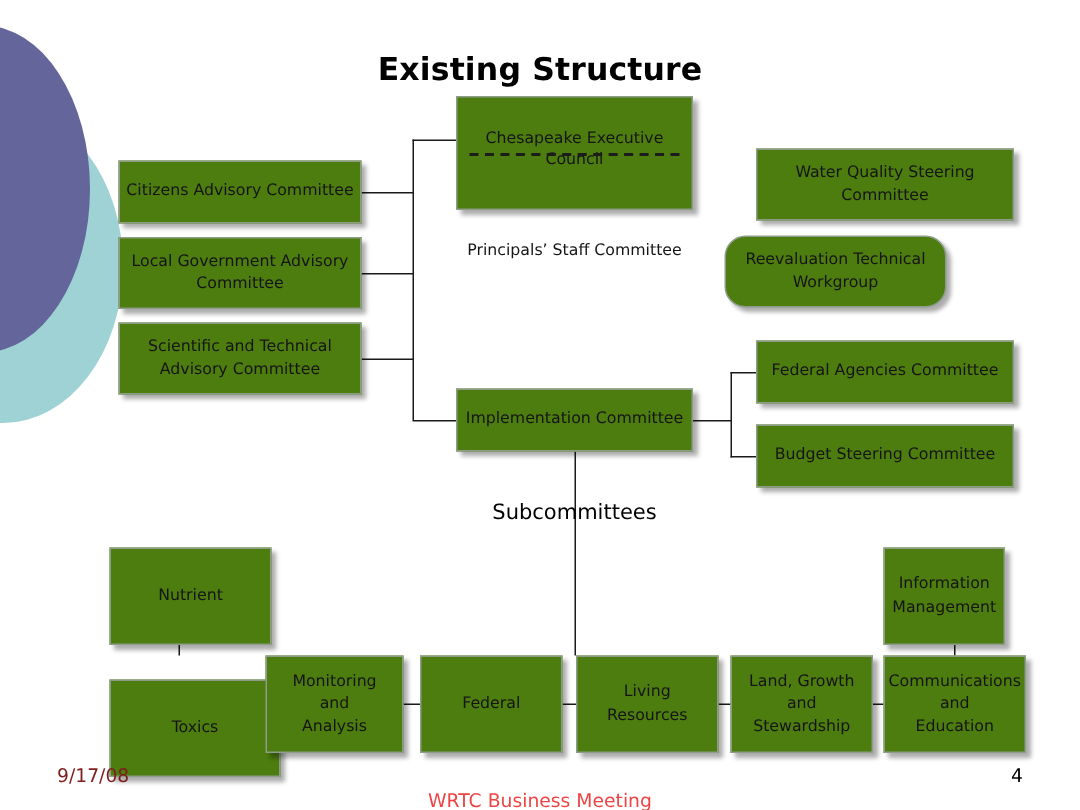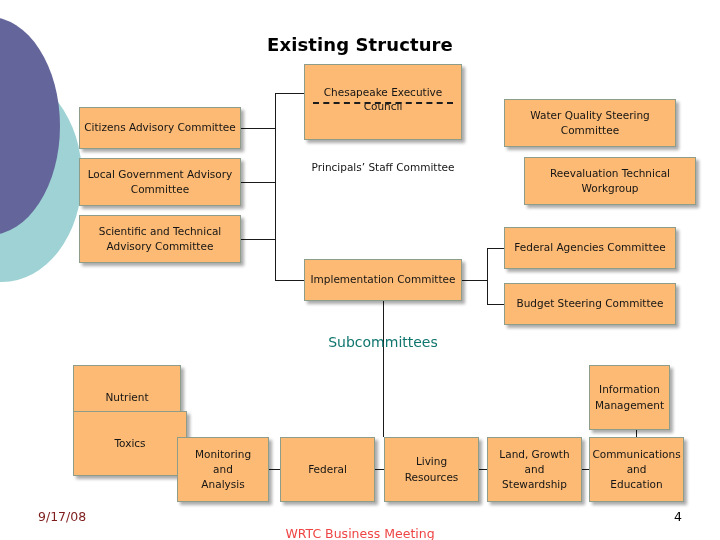--- a/index.html
+++ b/index.html
@@ -36,39 +36,39 @@
     background: #64659a;
   }
 
   
   #page-title {
     position: absolute;
     left: 0;
     top: 34px;
     width: 720px;
     text-align: center;
-    font-size: 18px;
+    font-size: 21px;
     font-weight: bold;
     color: #000000;
     letter-spacing: 0.1px;
   }
 
   
   .line {
     position: absolute;
     background: #1a1a1a;
   }
   .line.h { height: 1px; }
   .line.v { width: 1px; }
 
   
   .node {
     position: absolute;
     box-sizing: border-box;
-    background: #fdba74;
+    background: #4d7c0f;
     border: 1px solid #8d9d8a;
     box-shadow: 3px 3px 3px rgba(0,0,0,0.33);
     display: flex;
     align-items: center;
     justify-content: center;
     text-align: center;
     color: #151515;
     font-size: 10.5px;
     line-height: 1.45;
     padding: 2px 4px;
@@ -98,41 +98,41 @@
     right: 8px;
     top: 37px;
     border-top: 2px dashed #1c1c1c;
   }
 
   #node-citizens  { left: 79px;  top: 107px; width: 162px; height: 42px; }
   #node-localgov  { left: 79px;  top: 158px; width: 162px; height: 48px; }
   #node-scitech   { left: 79px;  top: 215px; width: 162px; height: 48px; }
 
   #node-waterqual { left: 504px; top: 99px;  width: 172px; height: 48px; }
-  #node-reeval    { left: 524px; top: 157px; width: 172px; height: 48px; }
+  #node-reeval    { left: 483px; top: 157px; width: 148px; height: 48px; border-radius: 14px; }
 
   #node-implement { left: 304px; top: 259px; width: 158px; height: 42px; }
 
   #node-federal   { left: 504px; top: 227px; width: 172px; height: 42px; }
   #node-budget    { left: 504px; top: 283px; width: 172px; height: 42px; }
 
   #subcommittees-label {
     position: absolute;
     left: 304px;
     top: 334px;
     width: 158px;
     text-align: center;
     font-size: 14px;
-    color: #0f766e;
+    color: #000000;
   }
 
   #node-nutrient  { left: 73px;  top: 365px; width: 108px;  height: 65px; }
   #node-infomgmt  { left: 589px; top: 365px; width: 81px;  height: 65px; }
 
-  #node-toxics    { left: 73px;  top: 411px; width: 114px;  height: 65px; }
+  #node-toxics    { left: 73px;  top: 453px; width: 114px;  height: 65px; }
   #node-monitor   { left: 177px; top: 437px; width: 92px;  height: 65px; }
   #node-modeling  { left: 280px; top: 437px; width: 95px;  height: 65px; }
   #node-living    { left: 384px; top: 437px; width: 95px;  height: 65px; }
   #node-landgrow  { left: 487px; top: 437px; width: 95px;  height: 65px; }
   #node-commedu   { left: 589px; top: 437px; width: 95px;  height: 65px; }
 
   
   #footer-date {
     position: absolute;
     left: 38px;

